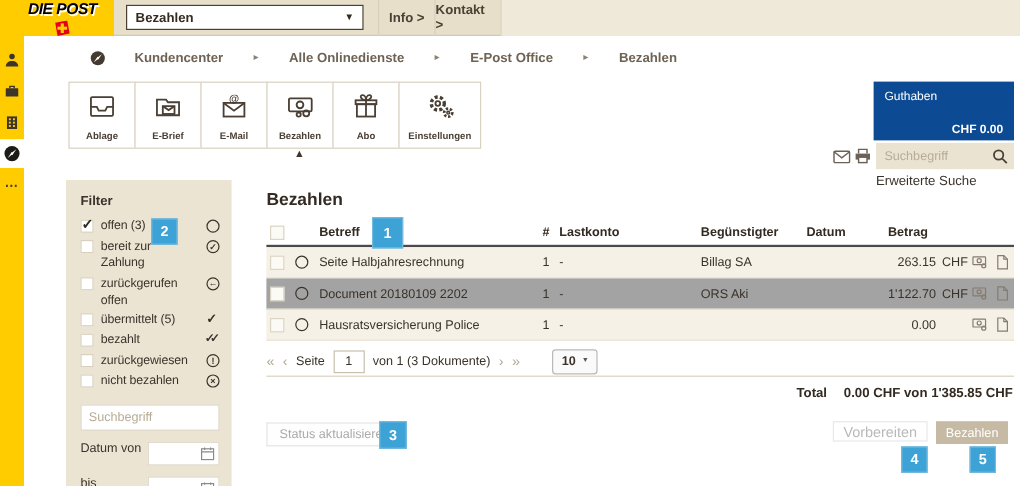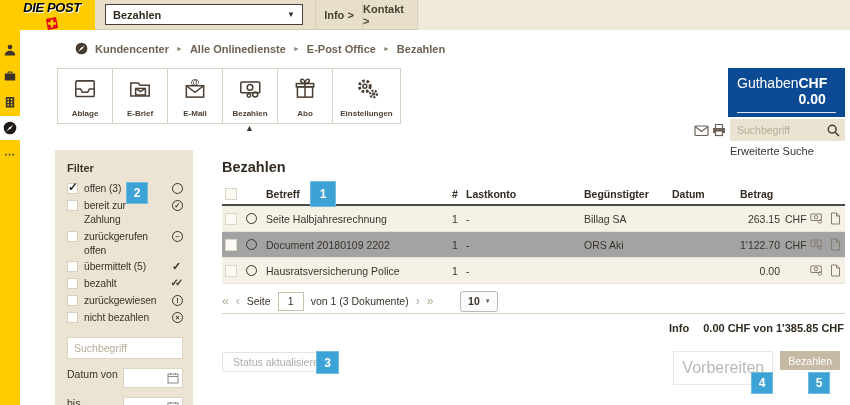--- a/index.html
+++ b/index.html
@@ -18,37 +18,37 @@
   .tm-info { left:315px; width:47px; }
   .tm-kontakt { left:362px; width:44px; }
 
   
   .rail { position:absolute; left:0; top:30px; width:20px; bottom:0; background:#ffcc00; padding-top:8px; }
   .rail-item { width:20px; height:24px; display:flex; align-items:center; justify-content:center; margin-bottom:2px; cursor:pointer; }
   .rail-item.active { background:#fff; }
   .rail-more { font-size:11px; font-weight:bold; color:#4a3f35; letter-spacing:1px; }
 
   
-  .breadcrumb { position:absolute; left:75px; top:42px; display:flex; align-items:center; gap:7px; font-size:11px; font-weight:bold; color:#6e6253; }
+  .breadcrumb { position:absolute; left:75px; top:42px; display:flex; align-items:center; gap:24px; font-size:11px; font-weight:bold; color:#6e6253; }
   .breadcrumb .sep { font-size:7px; color:#8d8272; }
   .breadcrumb .bc-item { cursor:pointer; }
 
   
   .tabs { position:absolute; left:57px; top:68px; display:flex; }
   .tab { width:56px; height:56px; background:#fff; border:1px solid #d9d1c1; margin-left:-1px; display:flex; flex-direction:column; align-items:center; justify-content:flex-end; padding-bottom:5px; cursor:pointer; }
   .tab:first-child { margin-left:0; }
   .tab.wide { width:69px; }
   .tab .ticon { flex:1; display:flex; align-items:center; justify-content:center; }
   .tab .tlabel { font-size:8px; font-weight:bold; color:#4a3f35; white-space:nowrap; }
   .tab-caret { position:absolute; left:245px; top:123px; font-size:9px; color:#40362c; }
 
   
   .balance { position:absolute; left:728px; top:68px; width:117px; height:49px; background:#0c4b94; color:#fff; padding:7px 9px; }
-  .balance-row { display:flex; justify-content:space-between; font-size:14px; }
-  .balance-amount { font-weight:bold; }
+  .balance-row { display:flex; justify-content:space-between; font-size:10px; }
+  .balance-amount { font-weight:bold;margin-top:28px; }
   .balance-divider { border-top:1px solid rgba(255,255,255,.85); margin:5px 0; }
   .balance-link { font-size:10px; font-weight:bold; display:flex; gap:4px; align-items:center; cursor:pointer; }
 
   
   .tool-icon { position:absolute; cursor:pointer; }
   .ic-mail { left:694px; top:124px; }
   .ic-print { left:712px; top:123px; }
   .search-box { position:absolute; left:730px; top:119px; width:115px; height:22px; background:#ebe3d2; display:flex; align-items:center; }
   .search-box input { flex:1; min-width:0; background:transparent; border:none; outline:none; font-size:10.5px; color:#6b6156; padding-left:7px; font-family:"Liberation Sans",sans-serif; }
   .search-box input::placeholder { color:#b7ac97; }
@@ -95,21 +95,21 @@
   .pg-input { width:26px; height:19px; border:1px solid #c9c0ad; text-align:center; font-size:10.5px; color:#3a332b; outline:none; font-family:"Liberation Sans",sans-serif; }
   .pg-size { margin-left:20px; width:38px; height:21px; border:1px solid #b9b9b9; border-radius:3px; background:#fafafa; display:flex; align-items:center; justify-content:center; gap:5px; font-weight:bold; cursor:pointer; }
   .pg-size .caret { font-size:6px; color:#555; }
 
   .divider { position:absolute; left:222px; top:313px; width:623px; border-top:1px solid #d9d1c1; }
 
   .total-row { position:absolute; right:6px; top:322px; display:flex; gap:14px; font-size:11px; font-weight:bold; color:#332b22; }
 
   .status-btn { position:absolute; left:222px; top:352px; height:20px; padding:0 10px; background:#fefefe; border:1px solid #e4e4e4; color:#ababab; font-size:10.5px; display:flex; align-items:center; cursor:pointer; }
   .action-btns { position:absolute; right:10px; top:351px; display:flex; gap:7px; }
-  .btn-prepare { height:34px; padding:0 8px; background:#fff; border:1px solid #e8e8e8; color:#b9b9b9; font-size:16px; display:flex; align-items:center; cursor:pointer; }
+  .btn-prepare { height:17px; padding:0 8px; background:#fff; border:1px solid #e8e8e8; color:#b9b9b9; font-size:12px; display:flex; align-items:center; cursor:pointer; }
   .btn-pay { height:19px; padding:0 8px; background:#c6baa5; border:none; color:#fff; font-size:10.5px; display:flex; align-items:center; cursor:pointer; }
 
   
   .badge { position:absolute; background:#3da2d6; border:1px solid #74bade; color:#fff; font-weight:bold; font-size:12px; display:flex; align-items:center; justify-content:center; }
   .badge1 { left:310px; top:181px; width:26px; height:26px; }
   .badge2 { left:126px; top:182px; width:22px; height:22px; }
   .badge3 { left:316px; top:351px; width:23px; height:23px; }
   .badge4 { left:751px; top:372px; width:22px; height:22px; }
   .badge5 { left:808px; top:372px; width:22px; height:22px; }
 
@@ -481,21 +481,21 @@
     <span class="pg-arrow">»</span>
     <span class="pg-size">
       <span>10</span>
       <span class="caret">▼</span>
     </span>
   </div>
 
   <div class="divider"></div>
 
   <div class="total-row">
-    <span>Info</span>
+    <span>Total</span>
     <span>0.00 CHF von 1'385.85 CHF</span>
   </div>
 
   <button class="status-btn">Status aktualisieren</button>
   <div class="action-btns">
     <button class="btn-prepare">Vorbereiten</button>
     <button class="btn-pay">Bezahlen</button>
   </div>
 
   <div class="badge badge1">1</div>

